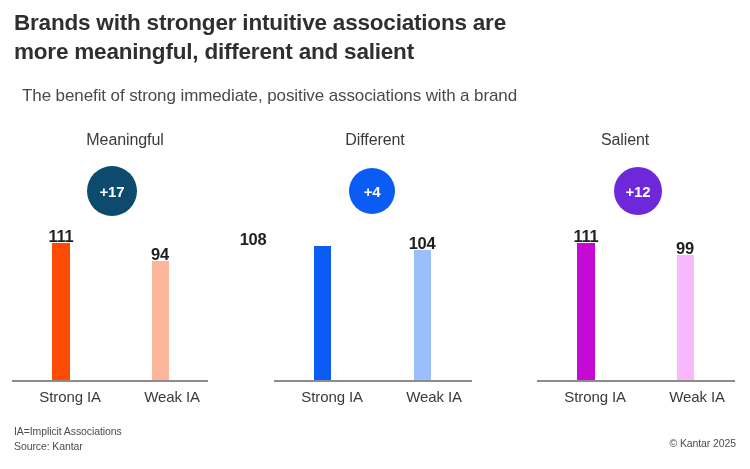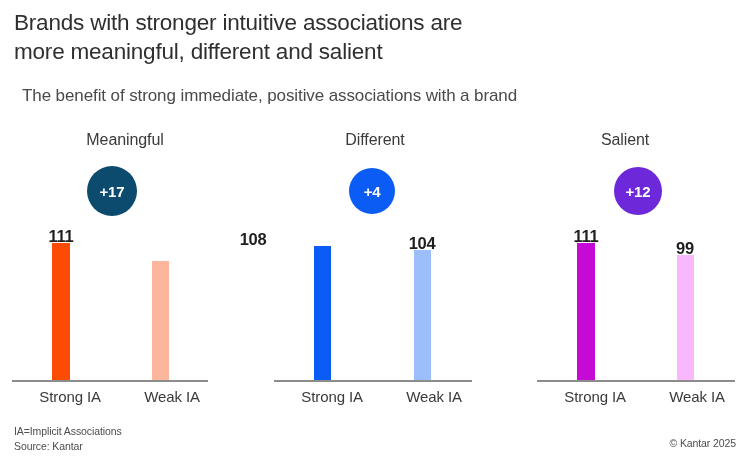--- a/index.html
+++ b/index.html
@@ -28,21 +28,21 @@
   
   .header {
     position: absolute;
     left: 14px;
     top: 8px;
     width: 700px;
   }
   .title {
     font-size: 22.5px;
     line-height: 29px;
-    font-weight: normal;
+    font-weight: bold;
     color: #2f2f2f;
     letter-spacing: -0.2px;
     margin: 0;
     white-space: pre-line;
   }
   .subtitle {
     margin: 8px;
     padding-top: 12px;
     font-size: 17px;
     line-height: 20px;
@@ -174,20 +174,21 @@
 
   <div class="panels">
 
     <div class="panel panel-0">
       <div class="panel-title">Meaningful</div>
       <div class="badge" style="left:87px; width:50px; height:50px; background:#0c4a6e;">+17</div>
       <div class="plot">
         <div class="axis" style="left:12px; width:196px;"></div>
         <div class="bar-value" style="left:21px; width:80px; top:101px;">111</div>
         <div class="bar" style="left:52px; width:18px; height:137px; background:#FB4B04;"></div>
+        <div class="bar-value" style="left:120px; width:80px; top:119px;">94</div>
         <div class="bar" style="left:152px; width:17px; height:119px; background:#FCB69B;"></div>
         <div class="cat-label" style="left:21px; width:80px;">Strong IA</div>
         <div class="cat-label" style="left:120px; width:80px;">Weak IA</div>
       </div>
     </div>
 
     <div class="panel panel-1">
       <div class="panel-title">Different</div>
       <div class="badge" style="left:99px; width:46px; height:46px; background:#0B5CF5; top:42px;">+4</div>
       <div class="plot">

